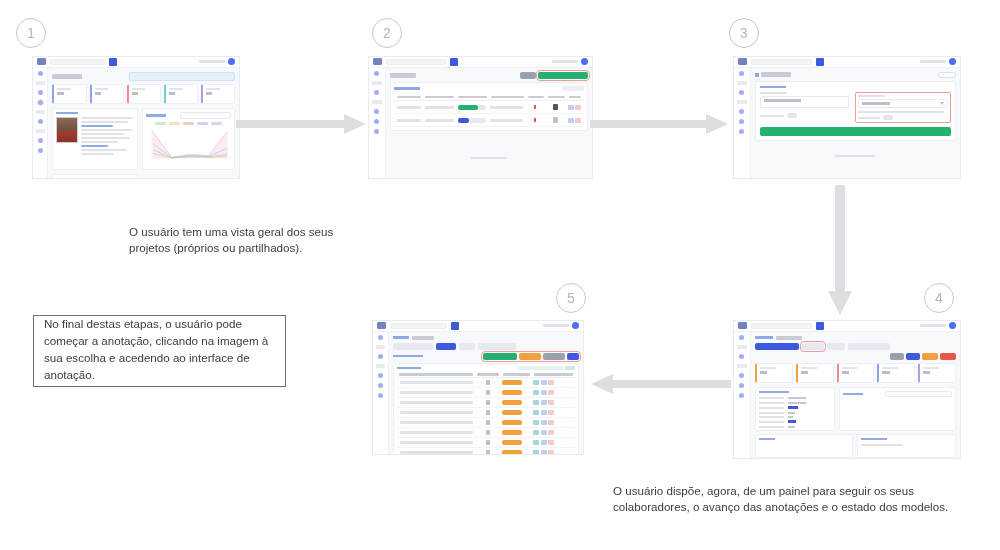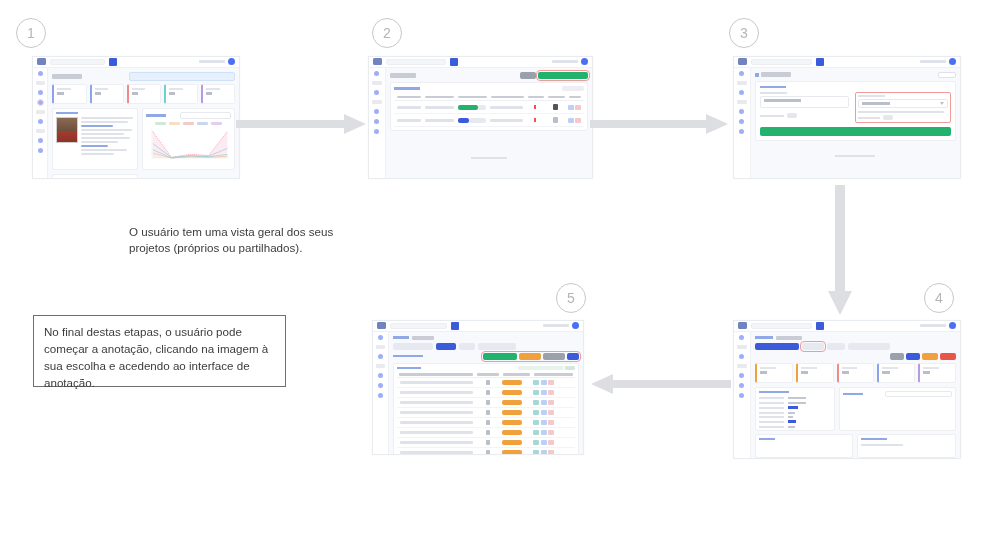--- a/index.html
+++ b/index.html
@@ -19,21 +19,21 @@
     color:#b5b5b5;font-size:14px;font-weight:400;background:#fff;
   }
 
   
   .caption{
     position:absolute;color:#3c3c3c;font-size:11.6px;line-height:1.42;
     font-family:"Liberation Sans","DejaVu Sans",sans-serif;
   }
   .caption-box{
     position:absolute;border:1px solid #6f6f6f;background:#fff;
-    color:#3c3c3c;font-size:11.6px;line-height:1.46;padding:8px 10px;
+    color:#3c3c3c;font-size:11.6px;line-height:1.46;padding:0 10px;
     box-sizing:border-box;
   }
 
   
   .arrow{position:absolute;}
   .arrow svg{display:block;}
 
   
   .shot{
     position:absolute;background:#ffffff;
@@ -520,20 +520,21 @@
           <div class="card" style="flex:1;height:24px;padding:3px;">
             <div style="width:26px;height:2.5px;background:#8fa8e6;margin-bottom:4px;"></div>
             <div style="width:46%;height:2px;background:#dfe2e8;"></div>
           </div>
         </div>
 
       </div>
     </div>
   </div>
 
+  <div class="caption" style="left:613px;top:483px;width:338px;">O usuário dispõe, agora, de um painel para seguir os seus colaboradores, o avanço das anotações e o estado dos modelos.</div>
 
   <div class="arrow" style="left:591px;top:372px;width:140px;height:24px;">
     <svg width="140" height="24" viewBox="0 0 140 24">
       <path d="M140,8 L22,8 L22,2 L0,12 L22,22 L22,16 L140,16 Z" fill="#dcdee1"></path>
     </svg>
   </div>
 
   <div class="step-circle" style="left:556px;top:283px;">
     <span>5</span>
   </div>

